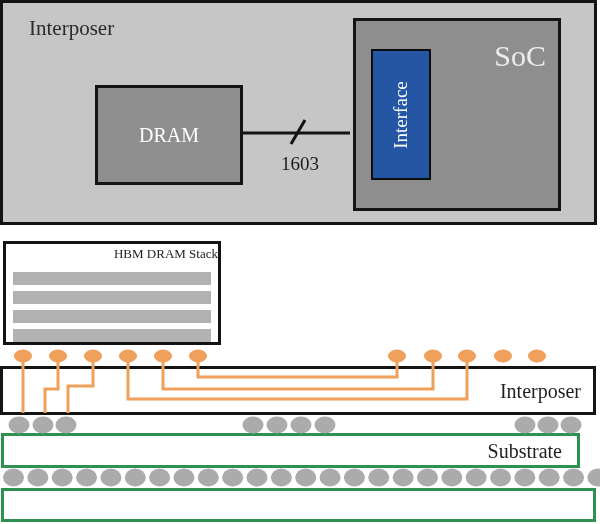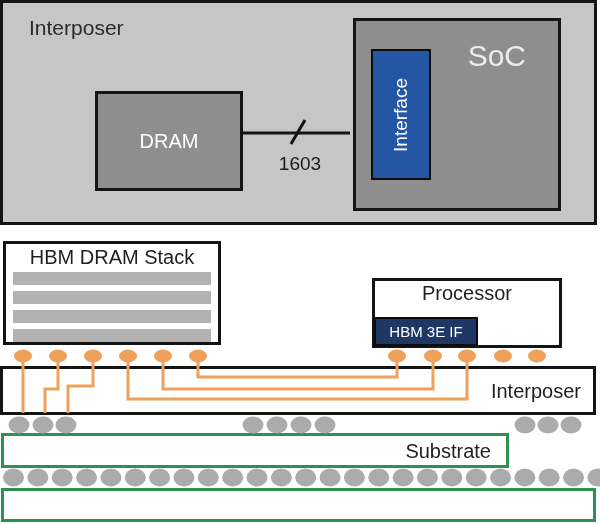--- a/index.html
+++ b/index.html
@@ -1,52 +1,52 @@
 <!DOCTYPE html>
 <html><head>
 <meta charset="utf-8">
 <style>
   html,body{margin:0;padding:0;background:#ffffff;}
   *{box-sizing:border-box;}
   .stage{
     position:relative;width:600px;height:524px;background:#fff;overflow:hidden;
-    font-family:Liberation Sans, sans-serif;color:#262626;
+    font-family:Liberation Serif, serif;color:#262626;
     --panel-gray:#c6c6c6; --chip-gray:#8e8e8e; --blue:#2456a4; --navy:#1e3765;
     --orange:#efa05a; --bumpgray:#ababab; --layergray:#b2b2b2; --green:#2e9150;
     --ink:#141414; --soctext:#ececec; --wm:#d49a94;
   }
   .abs{position:absolute;}
 
   
   .top-panel{left:0;top:1;width:597;height:225px;width:597px;background:var(--panel-gray);border:3px solid var(--ink);}
   .panel-label{left:26px;top:13px;font-size:21px;color:#2b2b2b;}
-  .dram-box{left:92px;top:88px;width:148px;height:100px;background:var(--chip-gray);border:3px solid var(--ink);
+  .dram-box{left:92px;top:82px;width:148px;height:100px;background:var(--chip-gray);border:3px solid var(--ink);
     display:flex;flex-direction:column;align-items:center;justify-content:center;color:#fff;font-size:20px;line-height:1.4;}
   .soc-box{left:350px;top:15px;width:208px;height:193px;background:var(--chip-gray);border:3px solid var(--ink);}
-  .soc-label{position:absolute;right:32px;top:18px;font-size:30px;color:var(--soctext);}
+  .soc-label{position:absolute;right:12px;top:18px;font-size:30px;color:var(--soctext);}
   .interface-box{position:absolute;left:15px;top:28px;width:60px;height:131px;background:var(--blue);border:2px solid #0d0d0d;}
   .interface-box .vtext{position:absolute;left:50%;top:50%;transform:translate(-50%,-50%) rotate(-90deg);
     white-space:nowrap;color:#fff;font-size:19px;}
   .bus-label{left:272px;top:150px;width:50px;text-align:center;font-size:19px;color:#1c1c1c;}
 
   
   .hbm-box{left:3px;top:241px;width:218px;height:104px;background:#fff;border:3px solid var(--ink);}
-  .hbm-title{text-align:center;margin-top:2px;font-size:20px;color:#1f1f1f;}
+  .hbm-title{text-align:right;margin-top:2px;font-size:13px;color:#1f1f1f;}
   .die-layer{position:absolute;left:7px;right:7px;height:13px;background:var(--layergray);}
   .proc-box{left:372px;top:278px;width:190px;height:70px;background:#fff;border:3px solid var(--ink);}
   .proc-title{text-align:center;margin-top:1px;font-size:20px;color:#1f1f1f;}
   .if-box{position:absolute;left:-1px;bottom:-1px;width:104px;height:29px;background:var(--navy);border:2px solid #0d0d0d;
     display:flex;align-items:center;justify-content:center;color:#fff;font-size:15px;}
 
   
   .bar{background:#fff;}
   .bar .bar-label{position:absolute;top:50%;transform:translateY(-50%);font-size:20px;color:#1f1f1f;}
   .interposer-bar{left:0;top:366px;width:596px;height:49px;border:3px solid var(--ink);}
   .interposer-bar .bar-label{right:12px;}
-  .substrate-bar{left:1px;top:433px;width:508px;height:35px;border:3px solid var(--green);}
+  .substrate-bar{left:1px;top:433px;width:579px;height:35px;border:3px solid var(--green);}
   .substrate-bar .bar-label{right:15px;}
   .pcb-bar{left:1px;top:488px;width:595px;height:34px;border:3px solid var(--green);}
   .pcb-bar .bar-label{left:511px;margin-top:41px;}
 
   #overlay{position:absolute;left:0;top:0;width:600px;height:524px;pointer-events:none;}
 
   
   .watermark{left:486px;top:455px;width:114px;height:69px;opacity:0.8;}
   .wm-url{position:absolute;left:6px;bottom:0;font-size:11px;letter-spacing:1.5px;color:var(--wm);white-space:nowrap;}
 </style>
@@ -72,26 +72,20 @@
   <div class="abs hbm-box">
     <div class="hbm-title">HBM DRAM Stack</div>
     <div id="hbm-layers">
         <div class="die-layer" style="top: 28px;"></div>
         <div class="die-layer" style="top: 47px;"></div>
         <div class="die-layer" style="top: 66px;"></div>
         <div class="die-layer" style="top: 85px;"></div>
       </div>
   </div>
 
-  <div class="abs proc-box">
-    <div class="proc-title">Processor</div>
-    <div class="if-box">
-      <span>HBM 3E IF</span>
-    </div>
-  </div>
 
   <div class="abs bar interposer-bar">
     <span class="bar-label">Interposer</span>
   </div>
   <div class="abs bar substrate-bar">
     <span class="bar-label">Substrate</span>
   </div>
   <div class="abs bar pcb-bar">
     <span class="bar-label">PCB</span>
   </div>

